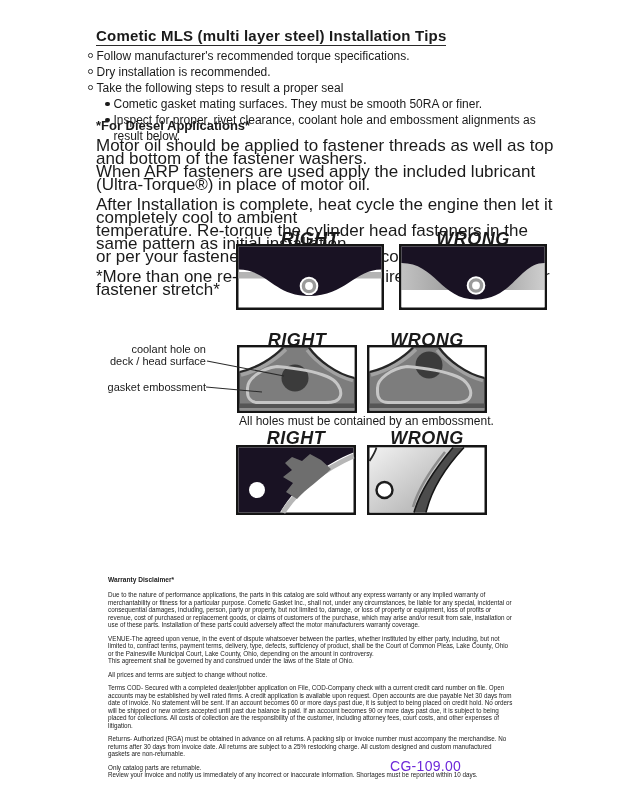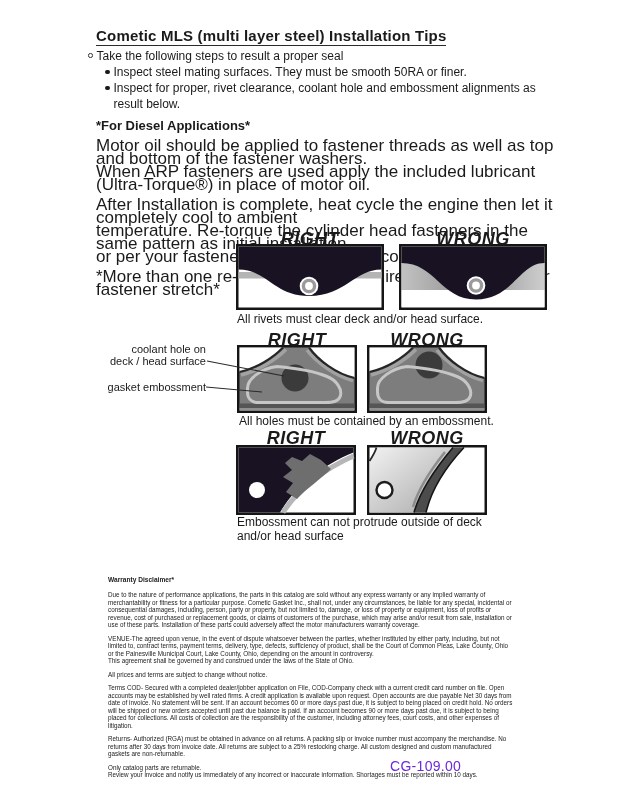--- a/index.html
+++ b/index.html
@@ -41,25 +41,33 @@
 </head>
 <body>
 
 <div class="page">
 
   <h1 class="page-title">Cometic MLS (multi layer steel) Installation Tips</h1>
 
   <div class="bullets">
     <div class="b-row">
       <span class="obullet"></span>
+      <span class="txt">Follow manufacturer's recommended torque specifications.</span>
+    </div>
+    <div class="b-row">
+      <span class="obullet"></span>
+      <span class="txt">Dry installation is recommended.</span>
+    </div>
+    <div class="b-row">
+      <span class="obullet"></span>
       <span class="txt">Take the following steps to result a proper seal</span>
     </div>
     <div class="b-row sub">
       <span class="fbullet"></span>
-      <span class="txt">Inspect steel mating surfaces.  They must be smooth 50RA or finer.</span>
+      <span class="txt">Cometic gasket mating surfaces.  They must be smooth 50RA or finer.</span>
     </div>
     <div class="b-row sub">
       <span class="fbullet"></span>
       <span class="txt">Inspect for proper, rivet clearance, coolant hole and embossment alignments as result below.</span>
     </div>
   </div>
 
   <div class="diesel">
     <h2>*For Diesel Applications*</h2>
     <p>Motor oil should be applied to fastener threads as well as top and bottom of the fastener washers.
@@ -139,33 +147,30 @@
       <path d="M86,2.5 C67,25 53,46 47,67.5 L59,67.5 C64,46 77,24 97,2.5 Z" fill="#4c4c4c"></path>
       <path d="M86,2.5 C67,25 53,46 47,67.5" stroke="#161616" stroke-width="1.6" fill="none"></path>
       <path d="M97,2.5 C77,24 64,46 59,67.5" stroke="#161616" stroke-width="1.6" fill="none"></path>
       <path d="M78,7 C62,27 51,45 46,62" stroke="#8d8d8d" stroke-width="2.5" fill="none"></path>
       <circle cx="17.5" cy="45" r="8" fill="#ffffff" stroke="#1c1c1c" stroke-width="2.4"></circle>
     </g>
   </svg>
 
   <div class="dg-header" style="left:268px; top:229px;">RIGHT</div>
   <div class="dg-header" style="left:431px; top:229px;">WRONG</div>
-  <div class="dg-caption" style="left:237px; top:312px;">All rivets must clear deck and/or head surface.</div>
 
   <div class="dg-header" style="left:255px; top:330px;">RIGHT</div>
   <div class="dg-header" style="left:385px; top:330px;">WRONG</div>
   <div class="dg-label" style="left:98px; top:343px;text-align:right;">coolant hole on
 deck / head surface</div>
   <div class="dg-label" style="left:98px; top:381px;">gasket embossment</div>
   <div class="dg-caption" style="left:239px; top:414px;">All holes must be contained by an embossment.</div>
 
   <div class="dg-header" style="left:254px; top:428px;">RIGHT</div>
   <div class="dg-header" style="left:385px; top:428px;">WRONG</div>
-  <div class="dg-caption" style="left:237px; top:515px; width:290px;">Embossment can not protrude outside of deck
-and/or head surface</div>
 
   <div class="disclaimer">
     <h3>Warranty Disclaimer*</h3>
     <p>Due to the nature of performance applications, the parts in this catalog are sold without any express warranty or any implied warranty of merchantability or fitness for a particular purpose.  Cometic Gasket Inc., shall not, under any circumstances, be liable for any special, incidental or consequential damages, including, person, party or property, but not limited to, damage, or loss of property or equipment, loss of profits or revenue, cost of purchased or replacement goods, or claims of customers of the purchase, which may arise and/or result from sale, installation or use of these parts.  Installation of these parts could adversely affect the motor manufacturers warranty coverage.</p>
     <p>VENUE-The agreed upon venue, in the event of dispute whatsoever between the parties, whether instituted by either party, including, but not limited to, contract terms, payment terms, delivery, type, defects, sufficiency of product, shall be the Court of Common Pleas, Lake County, Ohio or the Painesville Municipal Court, Lake County, Ohio, depending on the amount in controversy.
 This agreement shall be governed by and construed under the laws of the State of Ohio.</p>
     <p>All prices and terms are subject to change without notice.</p>
     <p>Terms COD- Secured with a completed dealer/jobber application on File, COD-Company check with a current credit card number on file.  Open accounts may be established by well rated firms.  A credit application is available upon request.  Open accounts are due payable Net 30 days from date of invoice.  No statement will be sent.  If an account becomes 60 or more days past due, it is subject to being placed on credit hold.  No orders will be shipped or new orders accepted until past due balance is paid.  If an account becomes 90 or more days past due, it is subject to being placed for collections.  All costs of collection are the responsibility of the customer, including attorney fees, court costs, and other expenses of litigation.</p>
     <p>Returns- Authorized (RGA) must be obtained in advance on all returns.  A packing slip or invoice number must accompany the merchandise.  No returns after 30 days from invoice date.  All returns are subject to a 25% restocking charge.  All custom designed and custom manufactured gaskets are non-returnable.</p>
     <p>Only catalog parts are returnable.

